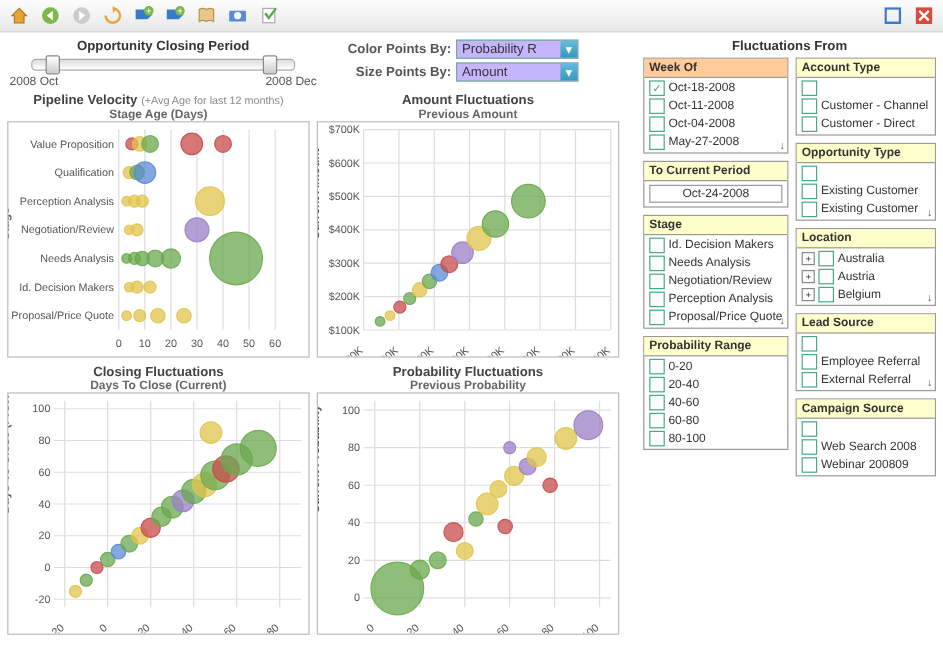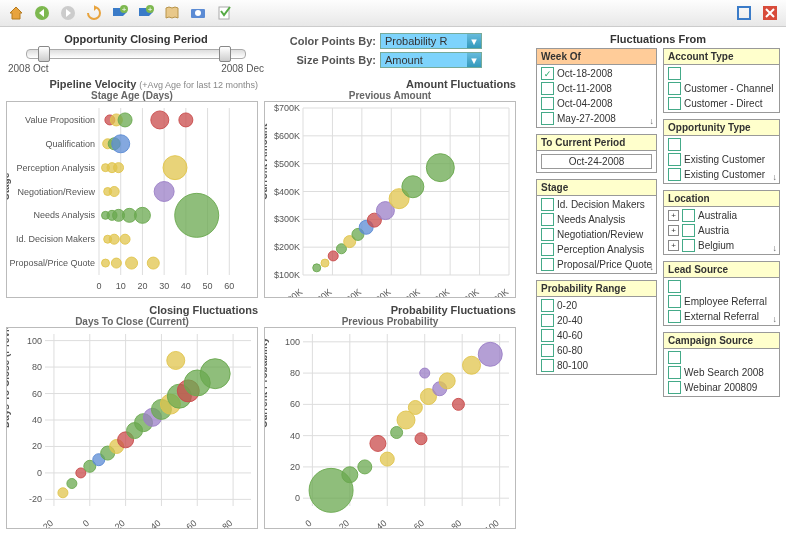--- a/index.html
+++ b/index.html
@@ -8,26 +8,26 @@
 .tbtn{width:20px;height:20px;display:flex;align-items:center;justify-content:center;border-radius:3px}
 .content{display:flex;padding:6px;gap:20px}
 .charts{flex:1}
 .topctrl{display:flex;gap:20px;margin-bottom:4px}
 .slider-box{width:260px;text-align:center}
 .slider-track{height:8px;background:linear-gradient(#ddd,#fff);border:1px solid #aaa;border-radius:4px;margin:4px 20px;position:relative}
 .slider-track .thumb{position:absolute;top:-4px;width:10px;height:14px;background:linear-gradient(#fff,#ccc);border:1px solid #888;border-radius:2px}
 .slider-labels{display:flex;justify-content:space-between;font-size:10px;color:#555;padding:0 2px}
 .dd-row{display:flex;align-items:center;gap:4px;margin-bottom:3px;font-size:11px}
 .dd-row label{width:90px;text-align:right;font-weight:bold;color:#555}
-.dd{display:flex;border:1px solid #7a9;background:#7dd3fc}
+.dd{display:flex;border:1px solid #7a9;background:#c4b5fd}
 .dd span{padding:1px 4px;width:78px;font-size:11px}
 .dd .arrow{width:14px;background:linear-gradient(#6bd,#39b);display:flex;align-items:center;justify-content:center;color:#fff}
 .grid2{display:grid;grid-template-columns:1fr 1fr;gap:6px}
 .chartbox{}
-.chart-title{text-align:right;font-weight:bold;font-size:11px;color:#444}
+.chart-title{text-align:center;font-weight:bold;font-size:11px;color:#444}
 .chart-sub{text-align:center;font-size:10px;color:#666;font-weight:bold}
 .plot{border:1px solid #bbb;background:#fff;position:relative;overflow:hidden}
 .ylab{position:absolute;left:-2px;top:50%;transform:rotate(-90deg) translate(0,-50%);transform-origin:left top;font-size:10px;font-weight:bold;color:#555;white-space:nowrap}
 .glines line{stroke:#ddd;stroke-width:1}
 .filters{width:290px}
 .flt-title{font-weight:bold;text-align:center;font-size:11px;margin-bottom:3px}
 .fcols{display:flex;gap:6px}
 .fcol{flex:1;display:flex;flex-direction:column;gap:6px}
 .panel{border:1px solid #999}
 .panel-h{background:#ffffcc;border-bottom:1px solid #999;padding:2px 4px;font-weight:bold;font-size:10px}

